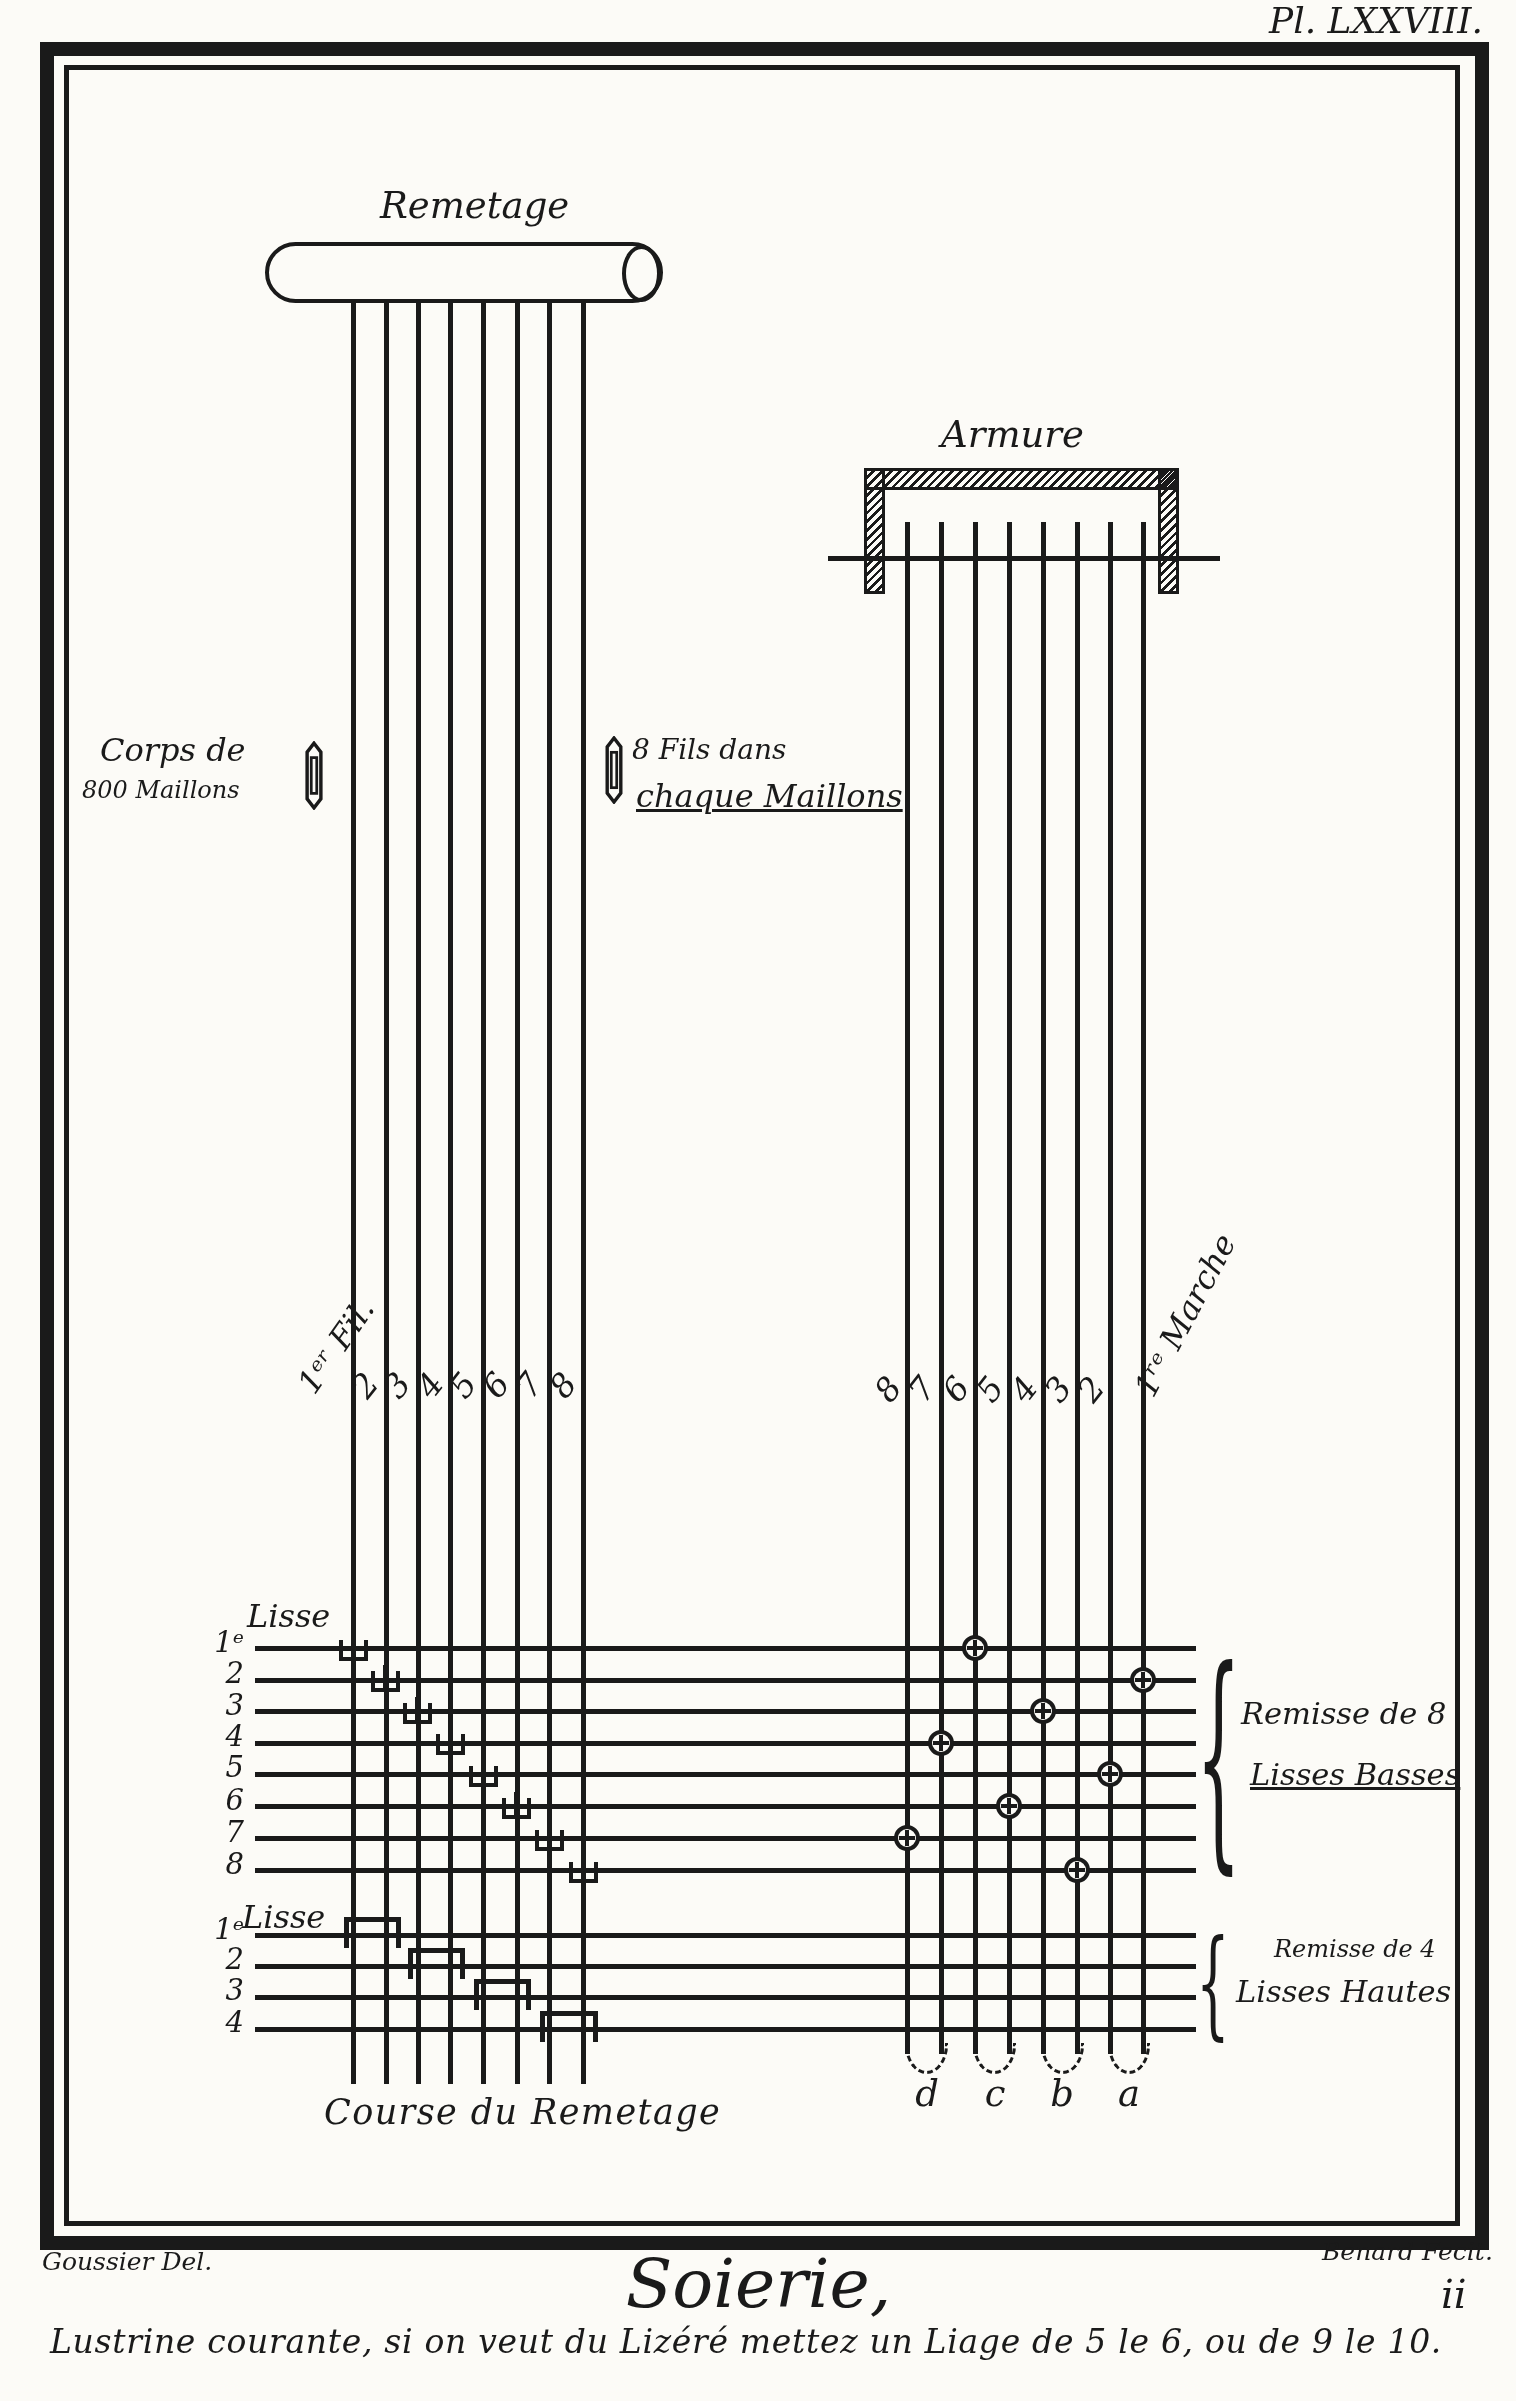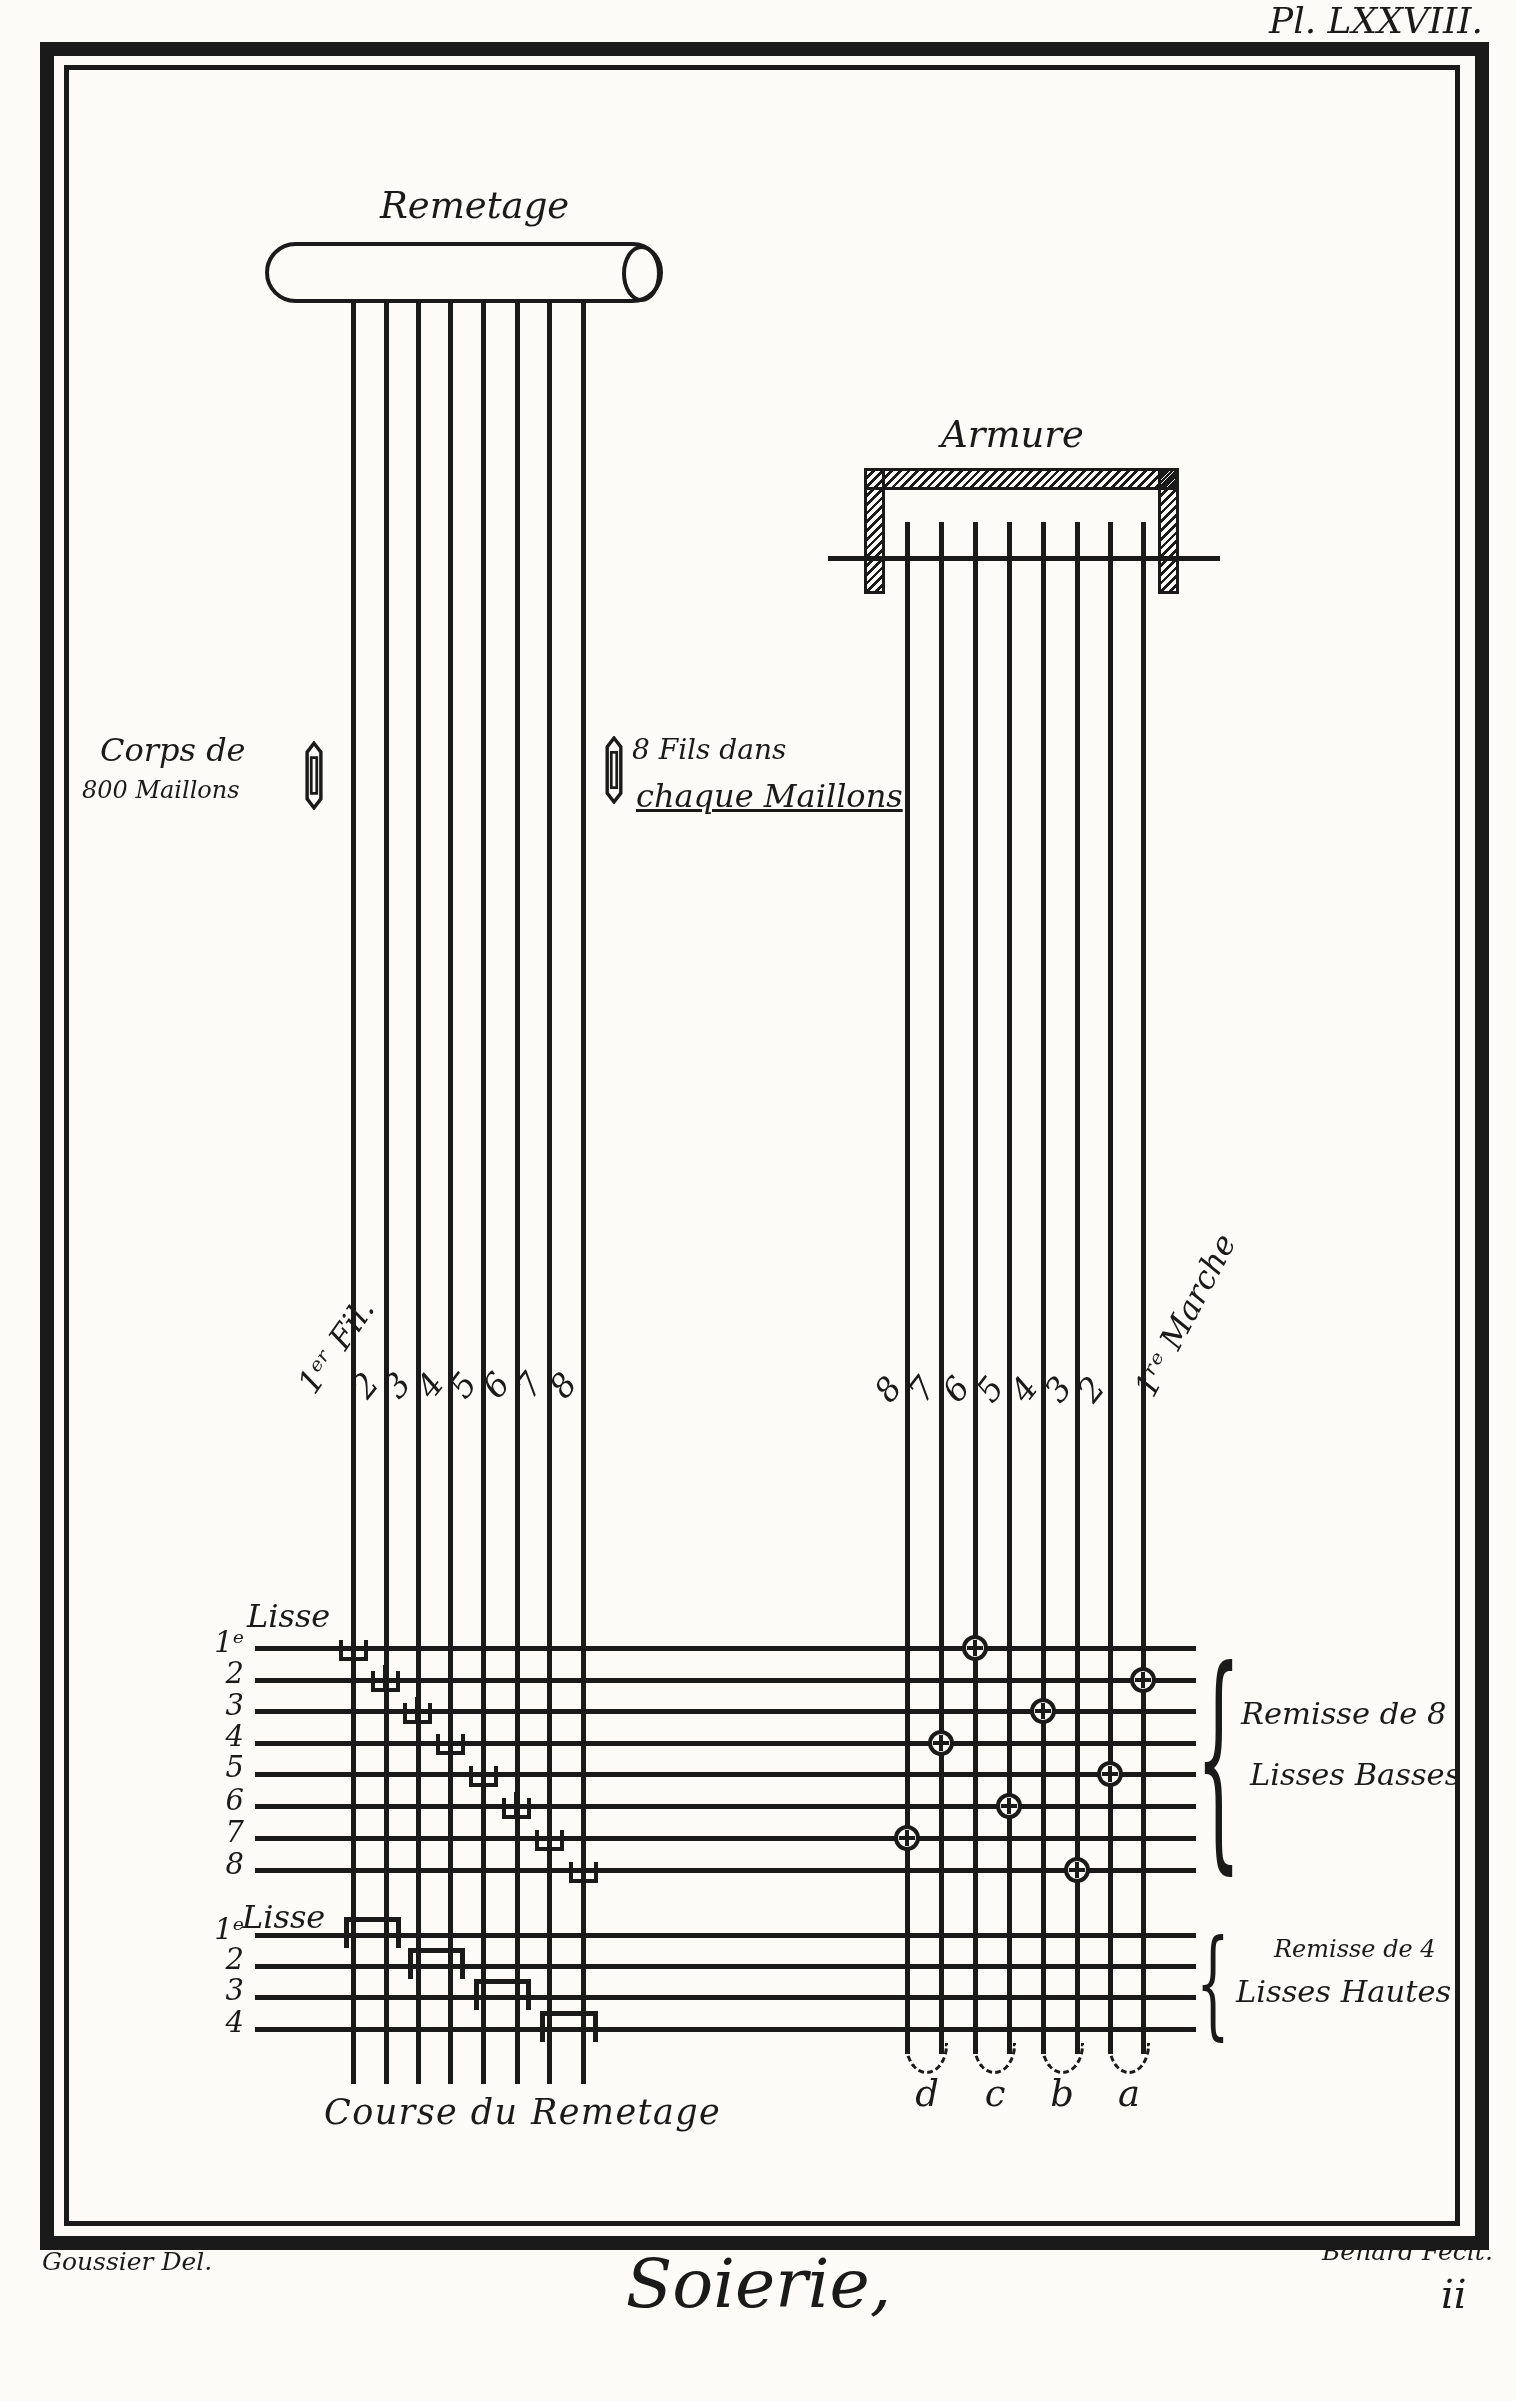--- a/index.html
+++ b/index.html
@@ -71,28 +71,29 @@
 
   <div class="script" style="left:1101px;top:1305px;width:159px;font-size:32px;transform:rotate(-62deg);text-align:center;">1ʳᵉ Marche</div>
 
   <div class="script" style="left:247px;top:1597px;font-size:32px;">Lisse</div>
   <div class="script" style="left:242px;top:1898px;font-size:32px;">Lisse</div>
 
   <div class="brace" style="left:1196px;top:1639px;font-size:236px;transform:scaleX(0.30);">{</div>
   <div class="brace" style="left:1196px;top:1924px;font-size:118px;transform:scaleX(0.45);">{</div>
 
   <div class="script" style="left:1241px;top:1696px;font-size:30.5px;">Remisse de 8</div>
-  <div class="script" style="left:1250px;top:1757px;font-size:30.5px;">Lisses Basses</div>
+  <div class="script" style="left:1250px;top:1757px;font-size:30.5px;text-decoration:underline;">Lisses Basses</div>
   <div class="script" style="left:1241px;top:1935px;font-size:24px;margin-left:33px;">Remisse de 4</div>
   <div class="script" style="left:1236px;top:1974px;font-size:30.5px;">Lisses Hautes</div>
 
   <div class="script" style="left:42px;top:2247px;font-size:25px;">Goussier Del.</div>
   <div class="script" style="left:1322px;top:2237px;font-size:25px;">Benard Fecit.</div>
   <div class="script" style="left:0;width:1517px;text-align:center;top:2244px;font-size:68px;">Soierie,</div>
   <div class="script" style="left:1441px;top:2271px;font-size:40px;">ii</div>
+  <div class="script" style="left:50px;top:2322px;font-size:33px;letter-spacing:0.7px;">Lustrine courante, si on veut du Lizéré mettez un Liage de 5 le 6, ou de 9 le 10.</div>
 
   <div id="gen">
       <div class="vline" style="left: 351px; top: 301px; height: 1783px;"></div>
       <div class="vline" style="left: 384px; top: 301px; height: 1783px;"></div>
       <div class="vline" style="left: 416px; top: 301px; height: 1783px;"></div>
       <div class="vline" style="left: 448px; top: 301px; height: 1783px;"></div>
       <div class="vline" style="left: 481px; top: 301px; height: 1783px;"></div>
       <div class="vline" style="left: 515px; top: 301px; height: 1783px;"></div>
       <div class="vline" style="left: 547px; top: 301px; height: 1783px;"></div>
       <div class="vline" style="left: 581px; top: 301px; height: 1783px;"></div>

